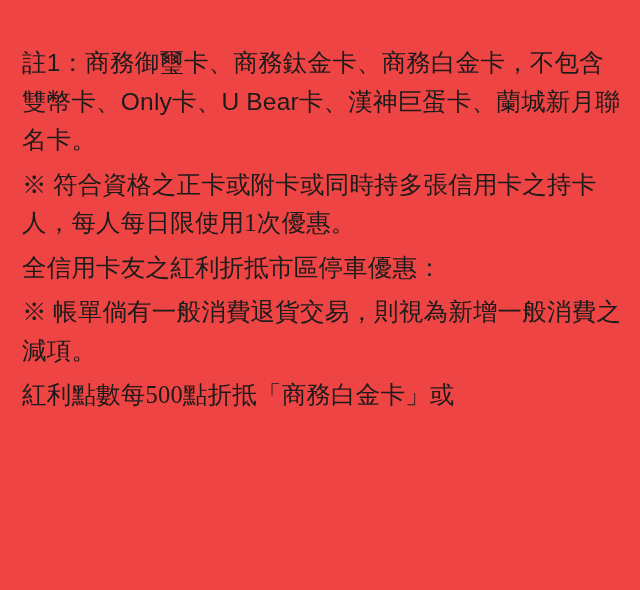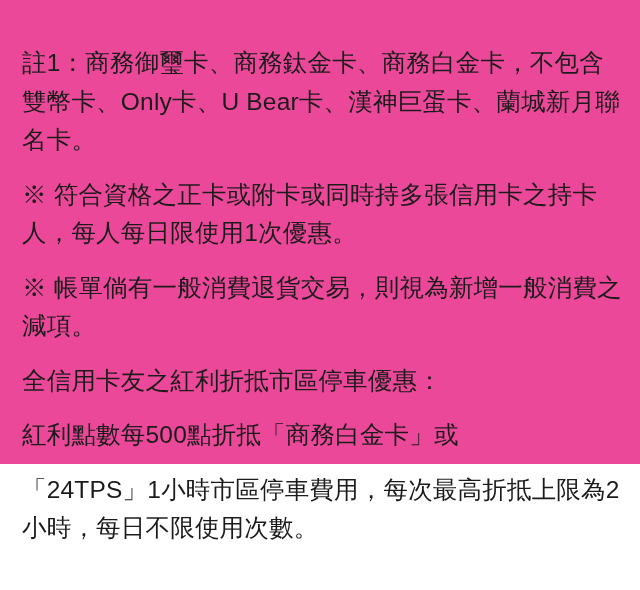--- a/index.html
+++ b/index.html
@@ -9,22 +9,22 @@
   body {
     width: 640px;
     height: 590px;
     background: #ffffff;
     font-family: "Liberation Sans", sans-serif;
     overflow: hidden;
   }
   .page {
     position: relative;
     width: 640px;
-    height: 464px;
-    background: #ec4899;
+    height: 590px;
+    background: #ef4444;
     box-sizing: border-box;
   }
   .text-block {
     position: absolute;
     left: 22px;
     top: 44px;
     width: 600px;
     color: #1b1b1b;
     font-size: 24.5px;
     line-height: 38.5px;
@@ -32,28 +32,28 @@
     font-family: "Liberation Sans", sans-serif;
   }
   .para {
     margin: 0;
     padding: 0;
     text-align: left;
     white-space: pre-wrap;
     word-break: break-all;
   }
   .para + .para {
-    margin-top: 16px;
+    margin-top: 6px;
+    font-family: Liberation Serif, serif;
   }
 </style>
 </head>
 <body>
 
 <div class="page">
   <div class="text-block">
     <p class="para">註1：商務御璽卡、商務鈦金卡、商務白金卡，不包含雙幣卡、Only卡、U Bear卡、漢神巨蛋卡、蘭城新月聯名卡。</p>
     <p class="para">※ 符合資格之正卡或附卡或同時持多張信用卡之持卡人，每人每日限使用1次優惠。</p>
+    <p class="para">全信用卡友之紅利折抵市區停車優惠：</p>
     <p class="para">※ 帳單倘有一般消費退貨交易，則視為新增一般消費之減項。</p>
-    <p class="para">全信用卡友之紅利折抵市區停車優惠：</p>
     <p class="para">紅利點數每500點折抵「商務白金卡」或</p>
-    <p class="para">「24TPS」1小時市區停車費用，每次最高折抵上限為2小時，每日不限使用次數。</p>
   </div>
 </div>
 
 </body></html>

